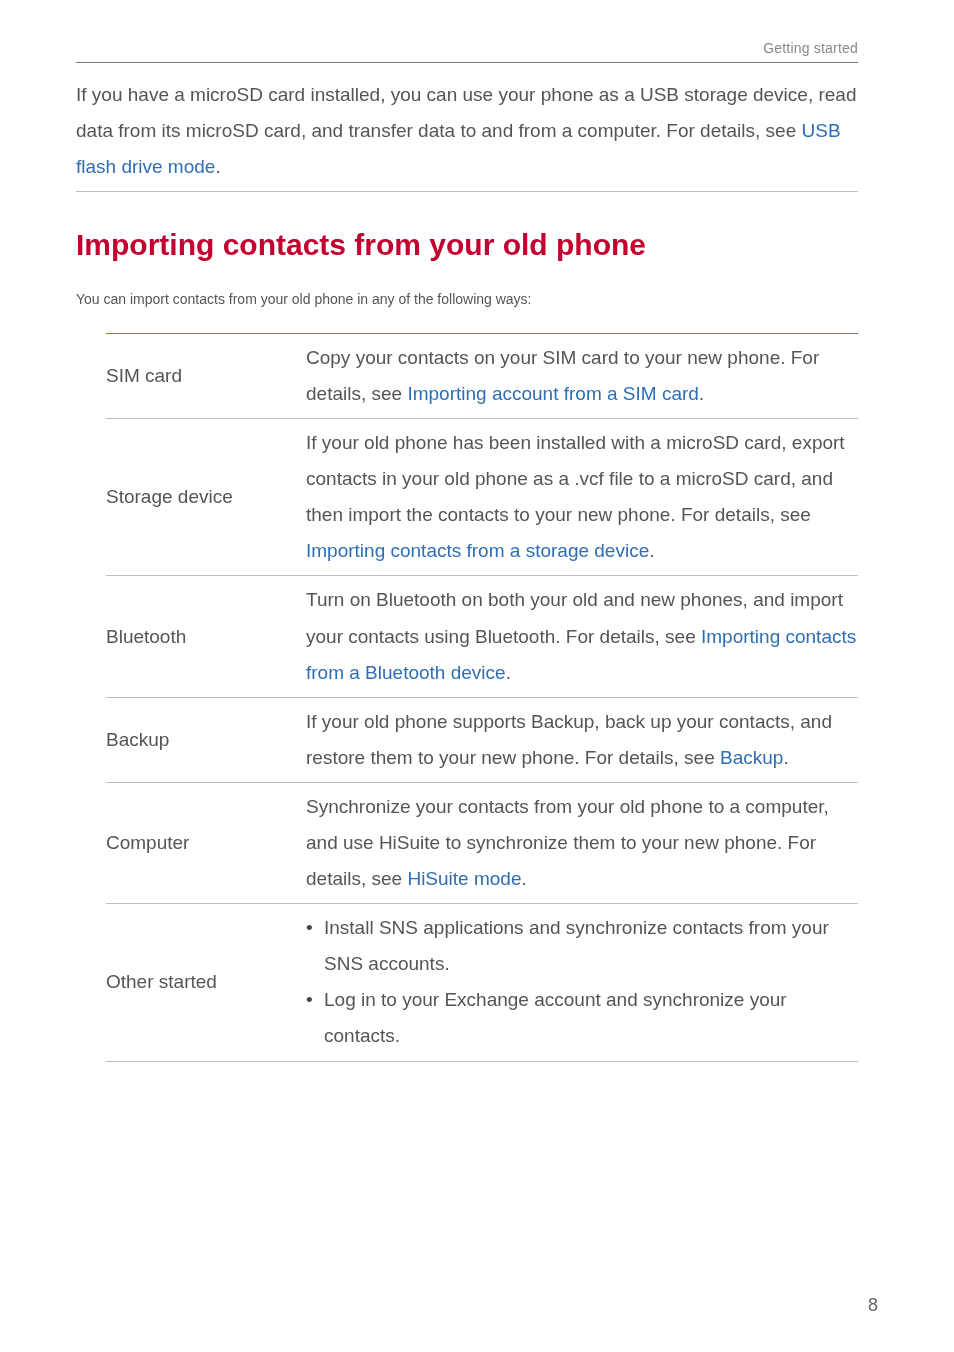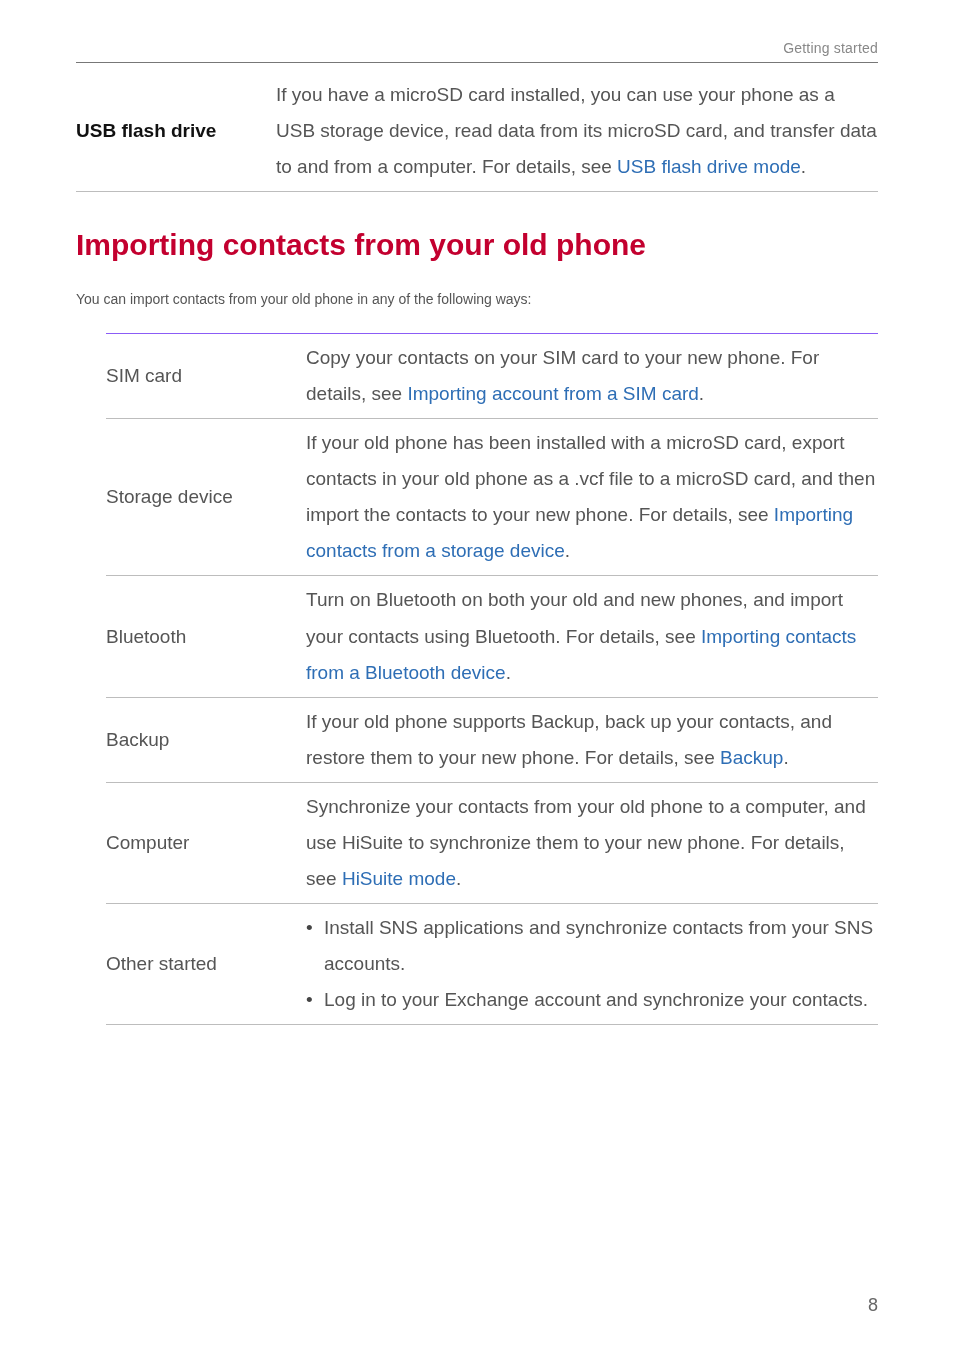--- a/index.html
+++ b/index.html
@@ -6,21 +6,21 @@
     margin: 0;
     padding: 0;
     background: #ffffff;
     font-family: "Segoe UI", "Frutiger", "Myriad Pro", Arial, sans-serif;
     color: #333;
   }
   .page {
     width: 954px;
     min-height: 1352px;
     box-sizing: border-box;
-    padding: 40px 76px 40px 76px;
+    padding: 40px 96px 40px 76px;
     position: relative;
   }
   .running-head {
     text-align: right;
     font-size: 14px;
     color: #888;
     letter-spacing: 0.2px;
     margin-bottom: 6px;
   }
   hr.top-rule {
@@ -94,21 +94,20 @@
   .table-wrap { margin-left: 30px; }
 </style>
 </head>
 <body>
 
 <div class="page">
   <div class="running-head">Getting started</div>
   <hr class="top-rule">
 
   <div class="row" style="border-top:none;">
-    <div class="label bold">USB flash drive</div>
     <div class="desc">
       <span>If you have a microSD card installed, you can use your phone as a USB storage device, read data from its microSD card, and transfer data to and from a computer. For details, see </span><span class="link" style="color: rgb(46, 110, 181);">USB flash drive mode</span><span>.</span>
     </div>
   </div>
 
   <h1 class="section-title" style="color: rgb(195, 0, 47);">Importing contacts from your old phone</h1>
 
   <p class="intro">You can import contacts from your old phone in any of the following ways:</p>
 
   <div class="table-wrap">

